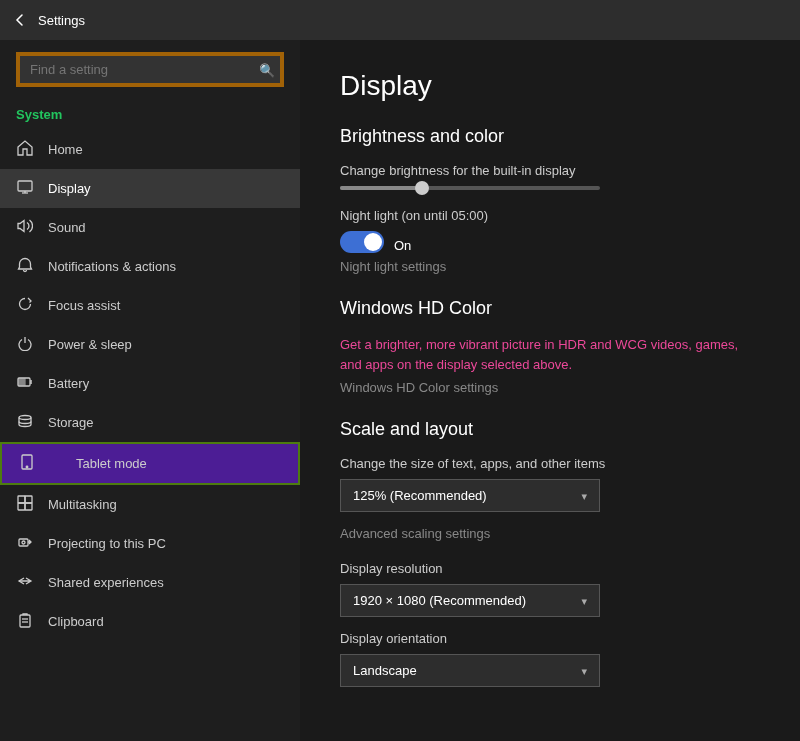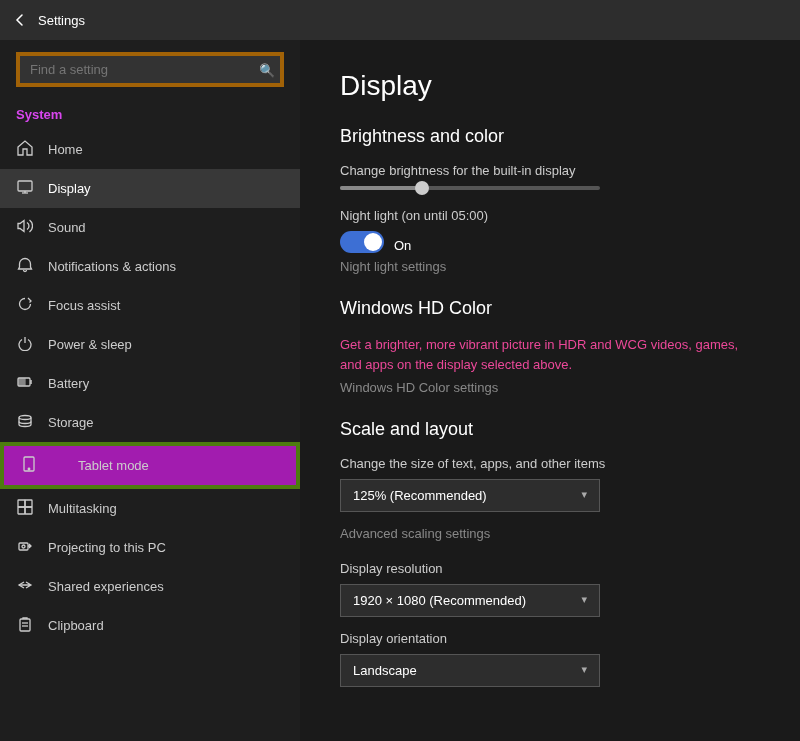--- a/index.html
+++ b/index.html
@@ -74,39 +74,39 @@
       top: 50%;
       transform: translateY(-50%);
       color: #aaa;
       font-size: 13px;
     }
 
     .sidebar-section-title {
       padding: 8px 16px;
       font-size: 13px;
       font-weight: 600;
-      color: #d946ef;
+      color: #22c55e;
     }
 
     .sidebar-item {
       display: flex;
       align-items: center;
       padding: 10px 16px;
       cursor: pointer;
       gap: 14px;
       color: #ccc;
       font-size: 13px;
     }
     .sidebar-item.active {
       background: #383838;
       color: #fff;
     }
     .sidebar-item.selected-box {
-      border: 4px solid #4d7c0f;
-      background: #a21caf;
+      border: 2px solid #4d7c0f;
+      background: #4c1d95;
       gap: 40px;
     }
     .sidebar-item .item-icon {
       width: 18px;
       text-align: center;
       font-size: 15px;
       flex-shrink: 0;
     }
 
     
@@ -221,21 +221,21 @@
       margin-bottom: 14px;
     }
     .dropdown {
       width: 260px;
       background: #2d2d2d;
       border: 1px solid #555;
       color: #fff;
       padding: 8px 12px;
       font-size: 13px;
       display: flex;
-      align-items: flex-start;
+      align-items: flex-end;
       justify-content: space-between;
       cursor: pointer;
     }
     .dropdown-arrow {
       font-size: 11px;
       color: #aaa;
     }
 
     .section-gap {
       margin-bottom: 24px;

